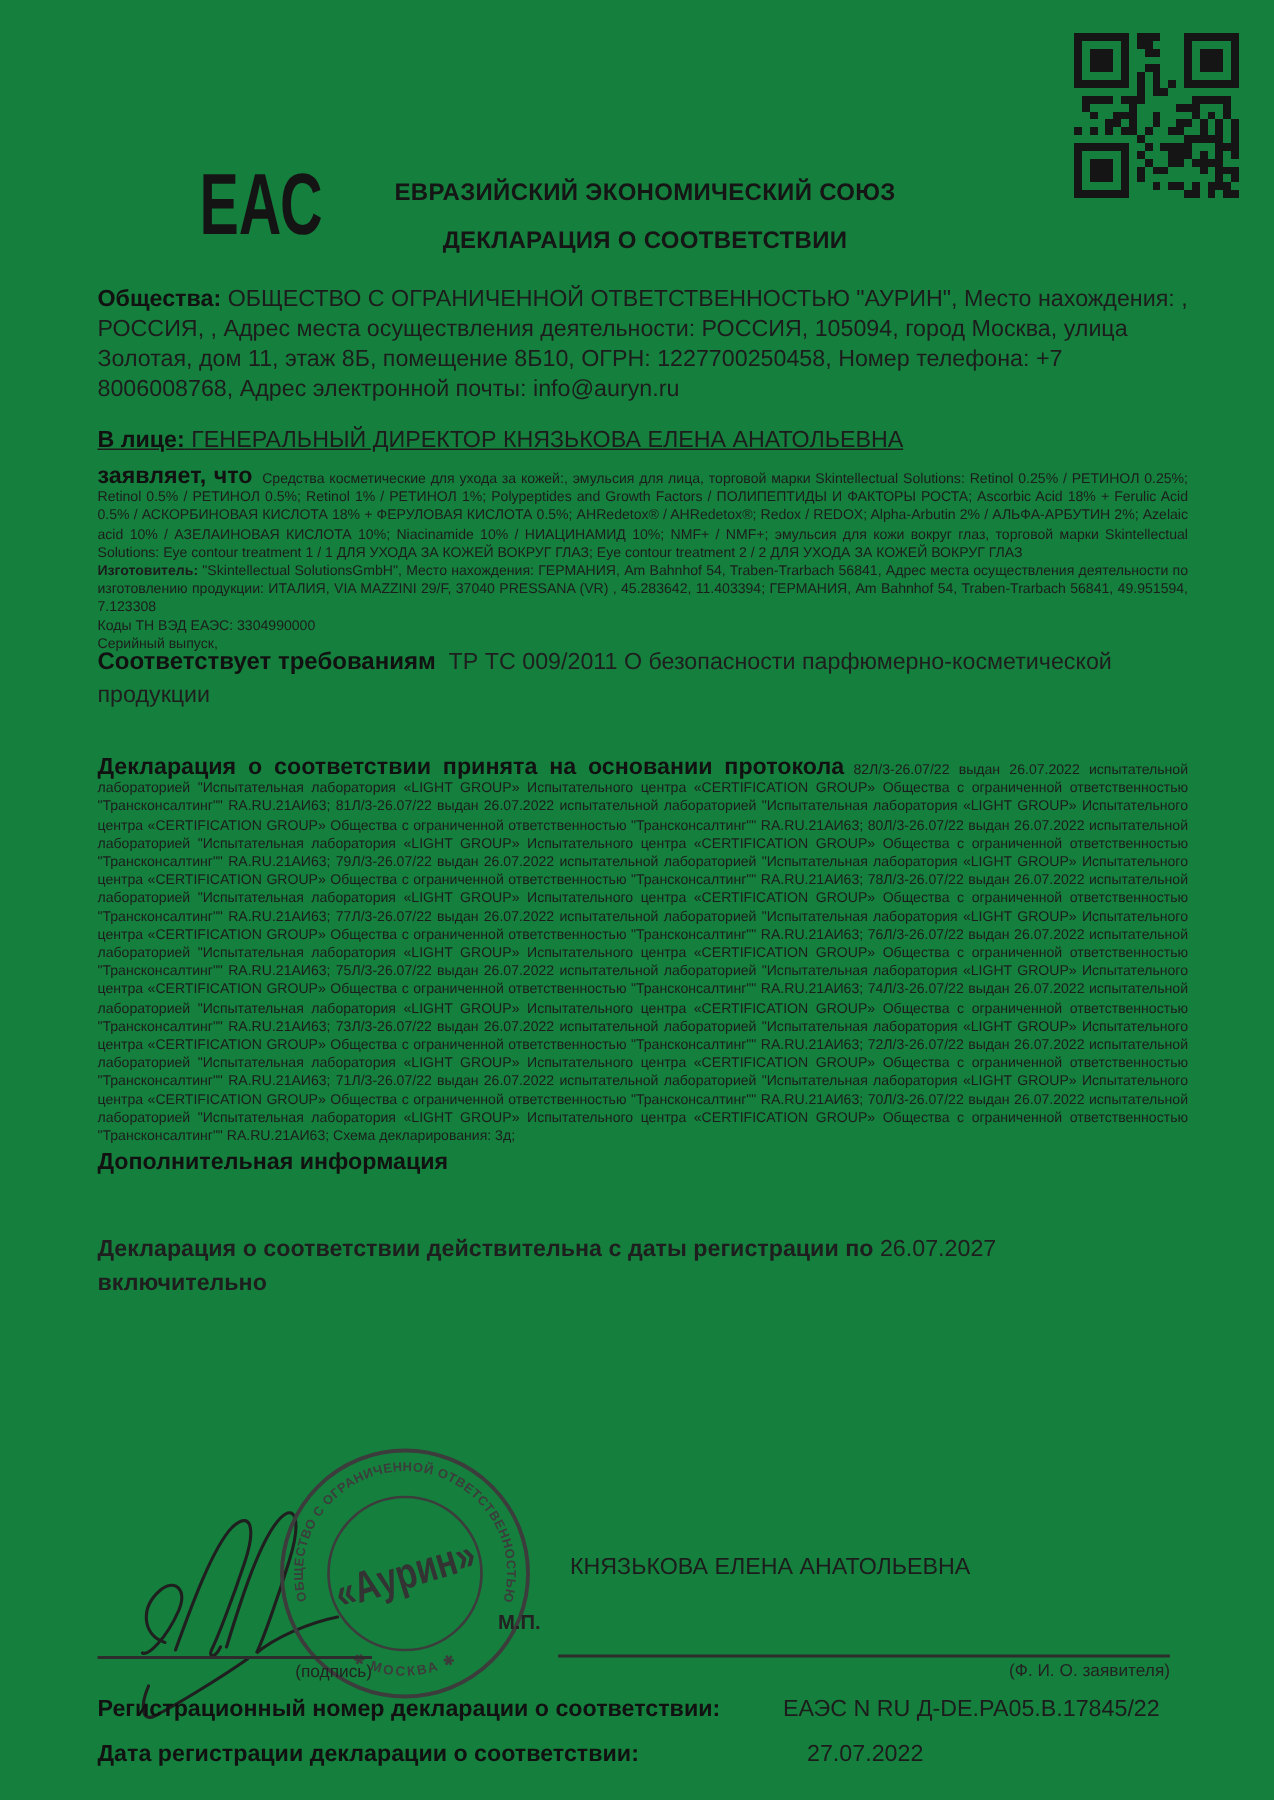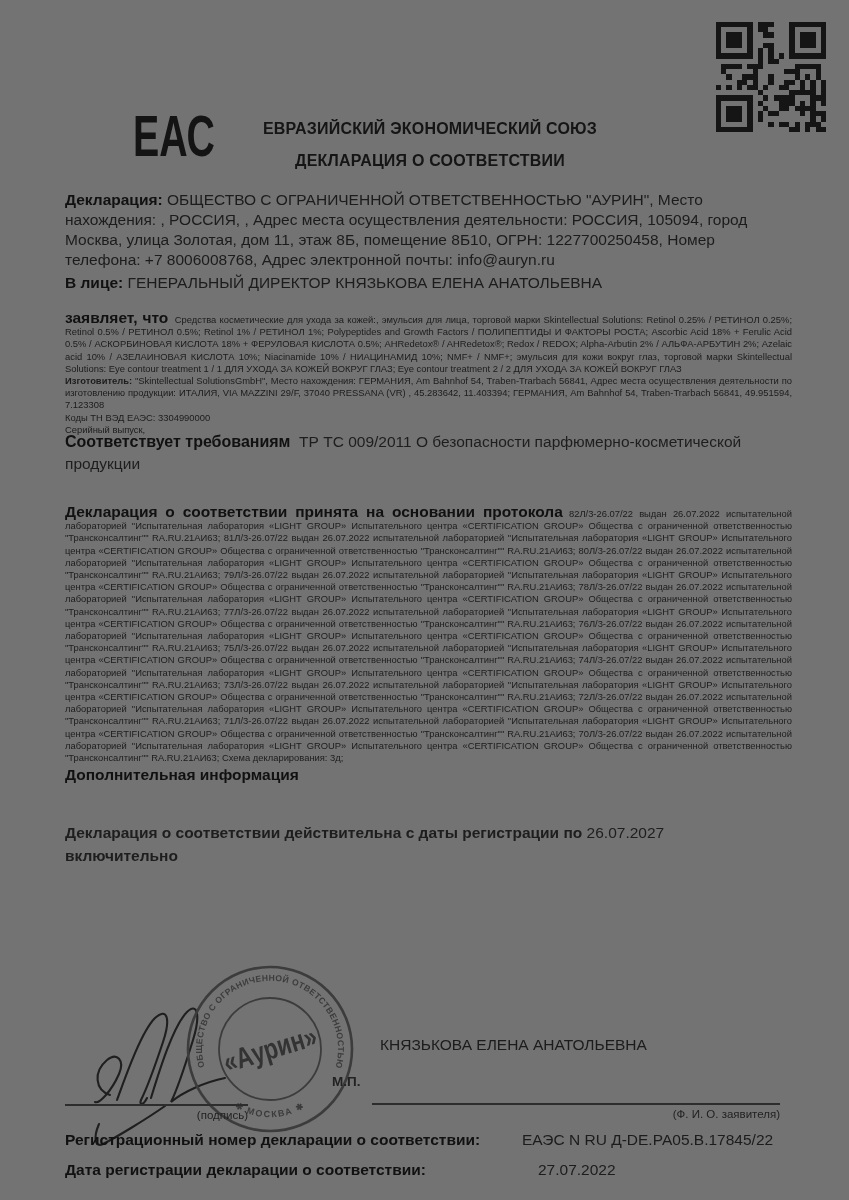--- a/index.html
+++ b/index.html
@@ -1,18 +1,18 @@
 <!DOCTYPE html>
 <html><head>
 <meta charset="utf-8">
 <style>
   html,body{margin:0;padding:0;background:#e8e8e8;}
   .page{
     position:relative;width:849px;height:1200px;margin:0 auto;
-    background:#737373;color:#1e1e1e;overflow:hidden;
+    background:#15803d;color:#1e1e1e;overflow:hidden;
     font-family:"Liberation Sans", sans-serif;
   }
   .abs{position:absolute;}
   .title{font-weight:bold;font-size:16px;letter-spacing:.2px;text-align:center;left:90px;width:680px;color:#151515;}
   .body-text{font-size:15.5px;line-height:20px;color:#1c1c1c;}
   .body-text b{color:#111;}
   .small{font-size:9.4px;line-height:12.2px;color:#1c1c1c;margin-top:20px;}
   .just{text-align:justify;}
   .h-inline{font-size:15.5px;font-weight:bold;color:#111;}
   .h-big{font-size:16px;font-weight:bold;color:#111;}
@@ -245,22 +245,22 @@
       <rect x="15" y="20" width="1" height="1" fill="#151515"></rect>
       <rect x="17" y="20" width="1" height="1" fill="#151515"></rect>
       <rect x="19" y="20" width="1" height="1" fill="#151515"></rect>
       <rect x="20" y="20" width="1" height="1" fill="#151515"></rect>
     </svg>
 
   <div class="abs title" style="top:152px;">ДЕКЛАРАЦИЯ О СООТВЕТСТВИИ</div>
   <div class="abs title" style="top:120px;">ЕВРАЗИЙСКИЙ ЭКОНОМИЧЕСКИЙ СОЮЗ</div>
 
   <div class="abs body-text" style="left:65px;top:190px;width:727px;">
-    <p><b>Декларация:</b> <span>ОБЩЕСТВО С ОГРАНИЧЕННОЙ ОТВЕТСТВЕННОСТЬЮ "АУРИН", Место нахождения: , РОССИЯ, , Адрес места осуществления деятельности: РОССИЯ, 105094, город Москва, улица Золотая, дом 11, этаж 8Б, помещение 8Б10, ОГРН: 1227700250458, Номер телефона: +7 8006008768, Адрес электронной почты: info@auryn.ru</span></p>
-    <p style="margin-top:3px;"><b>В лице:</b> <span>ГЕНЕРАЛЬНЫЙ ДИРЕКТОР КНЯЗЬКОВА ЕЛЕНА АНАТОЛЬЕВНА</span></p>
+    <p><b>Общества:</b> <span>ОБЩЕСТВО С ОГРАНИЧЕННОЙ ОТВЕТСТВЕННОСТЬЮ "АУРИН", Место нахождения: , РОССИЯ, , Адрес места осуществления деятельности: РОССИЯ, 105094, город Москва, улица Золотая, дом 11, этаж 8Б, помещение 8Б10, ОГРН: 1227700250458, Номер телефона: +7 8006008768, Адрес электронной почты: info@auryn.ru</span></p>
+    <p style="margin-top:14px;text-decoration:underline;"><b>В лице:</b> <span>ГЕНЕРАЛЬНЫЙ ДИРЕКТОР КНЯЗЬКОВА ЕЛЕНА АНАТОЛЬЕВНА</span></p>
   </div>
 
   <div class="abs small just" style="left:65px;top:292px;width:727px;">
     <p><span class="h-inline">заявляет, что</span>&nbsp; <span>Средства косметические для ухода за кожей:, эмульсия для лица, торговой марки Skintellectual Solutions: Retinol 0.25% / РЕТИНОЛ 0.25%; Retinol 0.5% / РЕТИНОЛ 0.5%; Retinol 1% / РЕТИНОЛ 1%; Polypeptides and Growth Factors / ПОЛИПЕПТИДЫ И ФАКТОРЫ РОСТА; Ascorbic Acid 18% + Ferulic Acid 0.5% / АСКОРБИНОВАЯ КИСЛОТА 18% + ФЕРУЛОВАЯ КИСЛОТА 0.5%; AHRedetox® / AHRedetox®; Redox / REDOX; Alpha-Arbutin 2% / АЛЬФА-АРБУТИН 2%; Azelaic acid 10% / АЗЕЛАИНОВАЯ КИСЛОТА 10%; Niacinamide 10% / НИАЦИНАМИД 10%; NMF+ / NMF+; эмульсия для кожи вокруг глаз, торговой марки Skintellectual Solutions: Eye contour treatment 1 / 1 ДЛЯ УХОДА ЗА КОЖЕЙ ВОКРУГ ГЛАЗ; Eye contour treatment 2 / 2 ДЛЯ УХОДА ЗА КОЖЕЙ ВОКРУГ ГЛАЗ</span></p>
     <p><b>Изготовитель:</b> <span>"Skintellectual SolutionsGmbH", Место нахождения: ГЕРМАНИЯ, Am Bahnhof 54, Traben-Trarbach 56841, Адрес места осуществления деятельности по изготовлению продукции: ИТАЛИЯ, VIA MAZZINI 29/F, 37040 PRESSANA (VR) , 45.283642, 11.403394; ГЕРМАНИЯ, Am Bahnhof 54, Traben-Trarbach 56841, 49.951594, 7.123308</span></p>
     <p style="text-align:left;">Коды ТН ВЭД ЕАЭС: 3304990000</p>
     <p style="text-align:left;">Серийный выпуск,</p>
   </div>
 
   <div class="abs" style="left:65px;top:431px;width:727px;font-size:15.5px;line-height:22px;">

